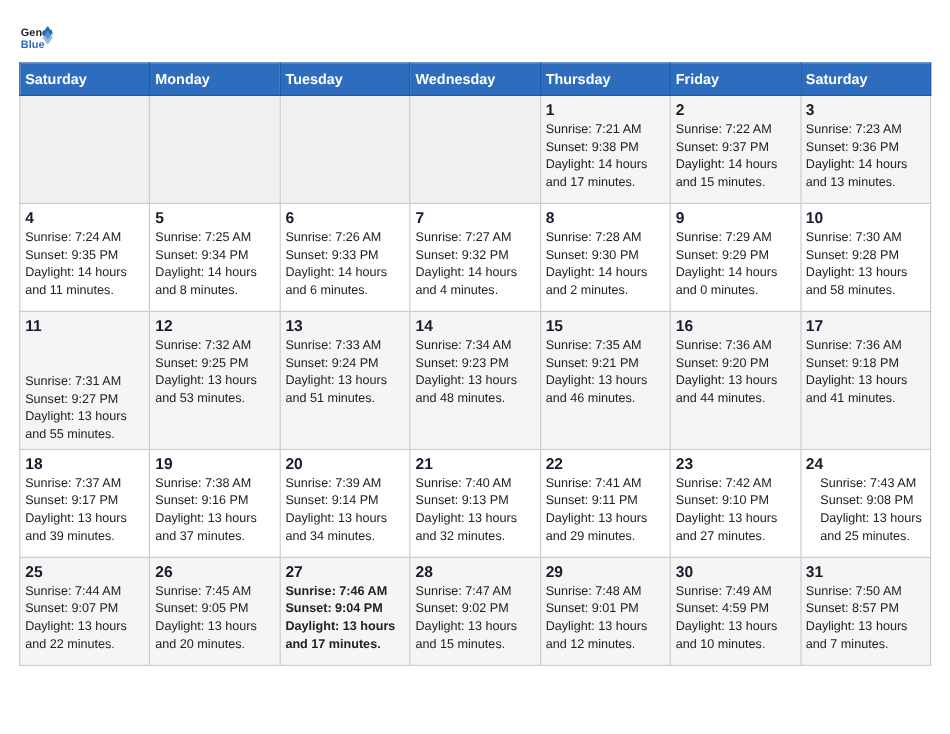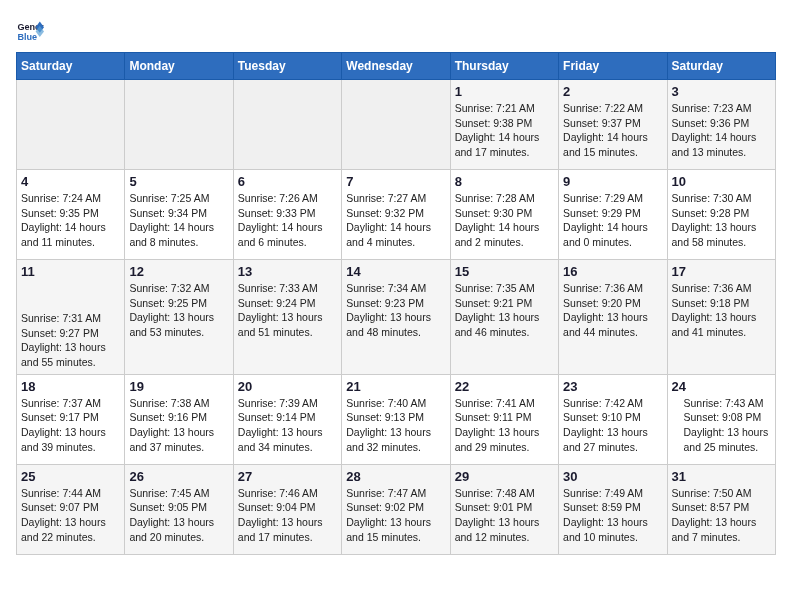--- a/index.html
+++ b/index.html
@@ -279,40 +279,40 @@
 Daylight: 13 hours and 22 minutes.</div>
         </td>
         <td>
           <span class="day-number">26</span>
           <div class="day-info" style="white-space: pre-line;">Sunrise: 7:45 AM
 Sunset: 9:05 PM
 Daylight: 13 hours and 20 minutes.</div>
         </td>
         <td>
           <span class="day-number">27</span>
-          <div class="day-info" style="white-space: pre-line;">Sunrise: 7:46 AM
+          <div class="day-info" style="white-space: pre-line; font-weight: bold;">Sunrise: 7:46 AM
 Sunset: 9:04 PM
 Daylight: 13 hours and 17 minutes.</div>
         </td>
         <td>
           <span class="day-number">28</span>
           <div class="day-info" style="white-space: pre-line;">Sunrise: 7:47 AM
 Sunset: 9:02 PM
 Daylight: 13 hours and 15 minutes.</div>
         </td>
         <td>
           <span class="day-number">29</span>
           <div class="day-info" style="white-space: pre-line;">Sunrise: 7:48 AM
 Sunset: 9:01 PM
 Daylight: 13 hours and 12 minutes.</div>
         </td>
         <td>
           <span class="day-number">30</span>
           <div class="day-info" style="white-space: pre-line;">Sunrise: 7:49 AM
-Sunset: 8:59 PM
+Sunset: 4:59 PM
 Daylight: 13 hours and 10 minutes.</div>
         </td>
         <td>
           <span class="day-number">31</span>
           <div class="day-info" style="white-space: pre-line;">Sunrise: 7:50 AM
 Sunset: 8:57 PM
 Daylight: 13 hours and 7 minutes.</div>
         </td>
       </tr>
     </tbody>

